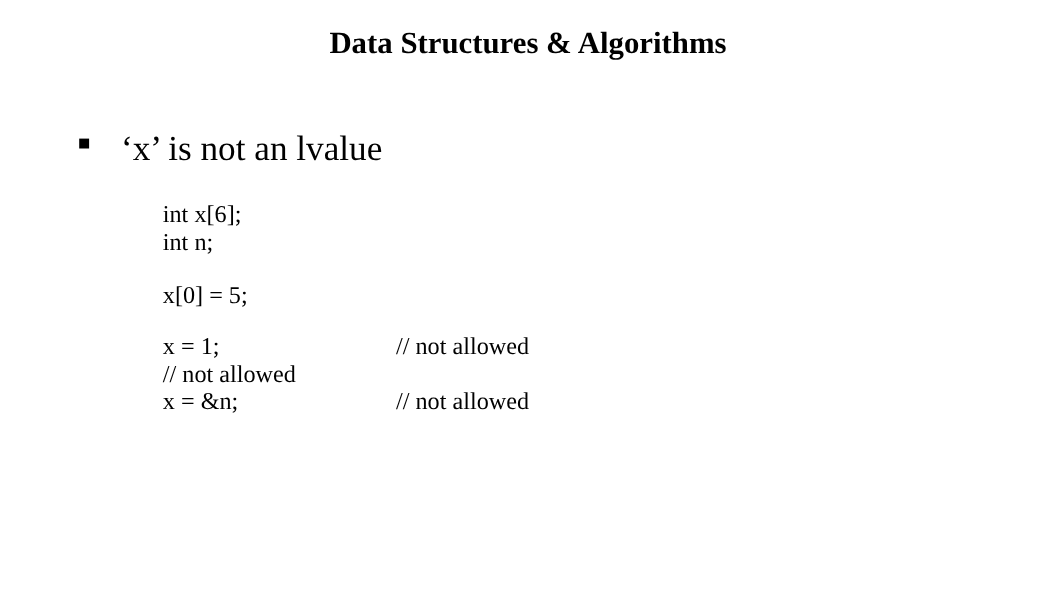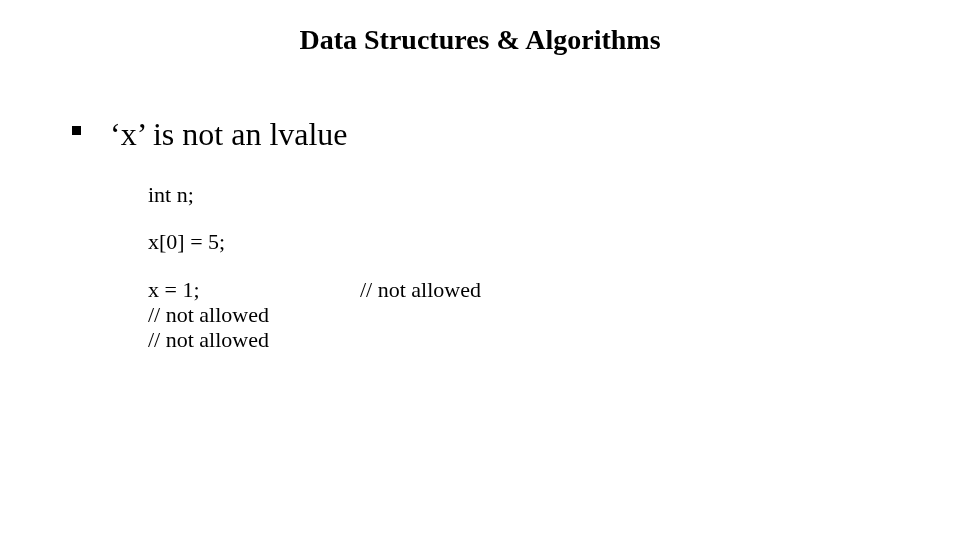--- a/index.html
+++ b/index.html
@@ -71,38 +71,42 @@
 
   <div class="title">Data Structures &amp; Algorithms</div>
 
   <div class="bullet-sq"></div>
   <div class="bullet-text">‘x’ is not an lvalue</div>
 
   <div class="code-block">
 
     <div class="code-group">
       <div class="code-row">
+        <span class="code-left">int x[6];</span>
+      </div>
+      <div class="code-row">
         <span class="code-left">int n;</span>
       </div>
     </div>
 
     <div class="code-group">
       <div class="code-row">
         <span class="code-left">x[0] = 5;</span>
       </div>
     </div>
 
     <div class="code-group">
       <div class="code-row">
         <span class="code-left">x = 1;</span>
         <span class="code-right">// not allowed</span>
       </div>
       <div class="code-row">
         <span class="code-right">// not allowed</span>
       </div>
       <div class="code-row">
+        <span class="code-left">x = &amp;n;</span>
         <span class="code-right">// not allowed</span>
       </div>
     </div>
 
   </div>
 
 </div>
 
 </body></html>

